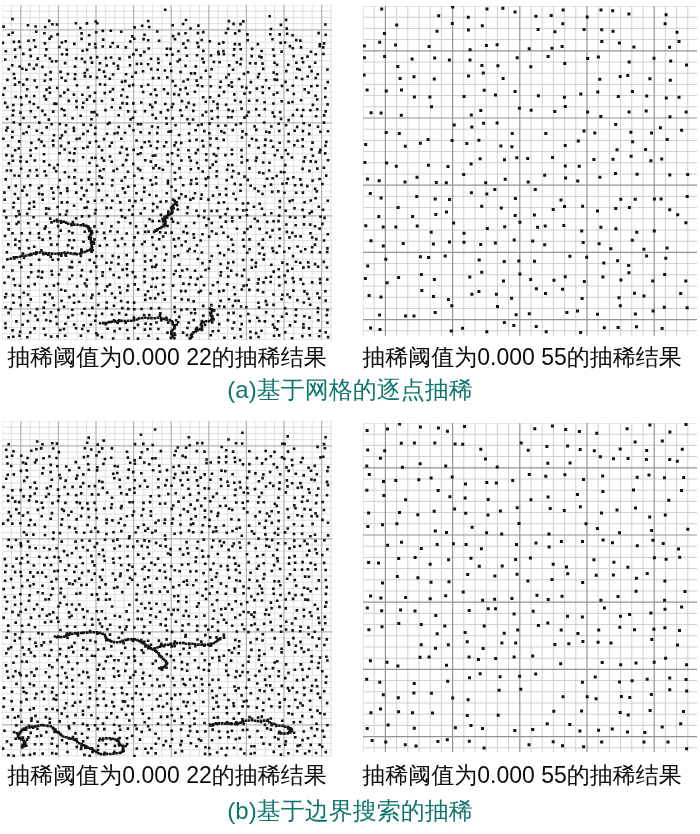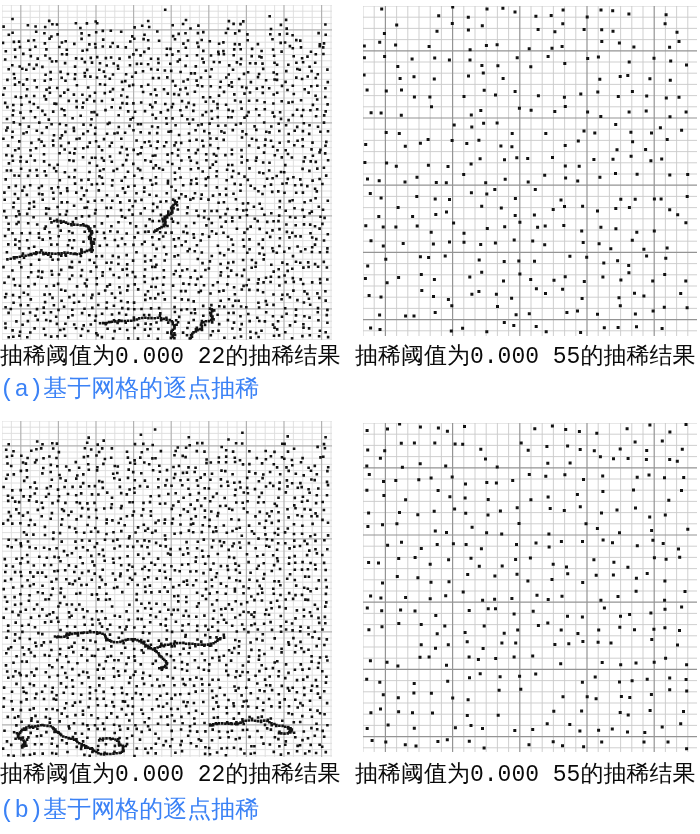--- a/index.html
+++ b/index.html
@@ -1,35 +1,35 @@
 <!DOCTYPE html>
 <html><head>
 <meta charset="utf-8">
 <style>
   html,body{margin:0;padding:0;background:#ffffff;}
   .page{
     position:relative;width:700px;height:834px;background:#ffffff;overflow:hidden;
-    font-family:Liberation Mono, monospace;color:#000;
+    font-family:Liberation Sans, sans-serif;color:#000;
   }
   svg.panel{position:absolute;display:block;background:#ffffff;}
   #panel-a-left {left:2px;  top:5px;}
   #panel-a-right{left:363px; top:6px;}
   #panel-b-left {left:2px;  top:421px;}
   #panel-b-right{left:363px; top:423px;}
   .caption{
     position:absolute;width:334px;text-align:center;
     font-size:23px;line-height:27px;white-space:nowrap;color:#0a0a0a;
   }
   .caption.left-col{left:0;}
   .caption.right-col{left:355px;}
   .cap-row-a{top:344px;}
   .cap-row-b{top:762px;}
   .sublabel{
-    position:absolute;left:0;width:700px;
-    font-size:24px;line-height:28px;color:#3b82f6;
+    position:absolute;left:0;width:700px;text-align:center;
+    font-size:24px;line-height:28px;color:#0f766e;
   }
   #sublabel-a{top:376px;}
   #sublabel-b{top:797px;}
 </style>
 </head>
 <body>
 
 <div class="page">
 
   <svg id="panel-a-left" class="panel" width="330" height="335">
@@ -59,14 +59,14 @@
   <svg id="panel-b-right" class="panel" width="334" height="329">
       <path d="M0.0 0V329M11.2 0V329M33.6 0V329M44.8 0V329M56.0 0V329M67.2 0V329M78.4 0V329M100.8 0V329M112.0 0V329M123.2 0V329M134.4 0V329M145.6 0V329M168.0 0V329M179.2 0V329M190.4 0V329M201.6 0V329M212.8 0V329M235.2 0V329M246.4 0V329M257.6 0V329M268.8 0V329M280.0 0V329M302.4 0V329M313.6 0V329M324.8 0V329M0 0.0H334M0 11.2H334M0 22.4H334M0 33.6H334M0 56.0H334M0 67.2H334M0 78.4H334M0 89.6H334M0 100.8H334M0 123.2H334M0 134.4H334M0 145.6H334M0 156.8H334M0 168.0H334M0 190.4H334M0 201.6H334M0 212.8H334M0 224.0H334M0 235.2H334M0 257.6H334M0 268.8H334M0 280.0H334M0 291.2H334M0 302.4H334M0 324.8H334" fill="none" stroke="#c9c9c9" stroke-width="0.9"></path>
       <path d="M22.4 0V329M89.6 0V329M156.8 0V329M224.0 0V329M291.2 0V329M0 44.8H334M0 112.0H334M0 179.2H334M0 246.4H334M0 313.6H334" fill="none" stroke="#949494" stroke-width="1.2"></path>
       <path d="M2.6 6.0h3v3h-3ZM23.0 4.4h3v3h-3ZM35.1 -0.4h3v3h-3ZM55.9 2.6h3v3h-3ZM73.9 3.5h3v3h-3ZM82.9 6.8h3v3h-3ZM100.0 1.9h3v3h-3ZM170.3 4.3h3v3h-3ZM187.9 1.4h3v3h-3ZM201.2 5.1h3v3h-3ZM214.9 6.9h3v3h-3ZM232.3 8.7h3v3h-3ZM262.6 4.3h3v3h-3ZM285.4 0.4h3v3h-3ZM305.4 7.5h3v3h-3ZM321.5 0.0h3v3h-3ZM3.2 25.6h3v3h-3ZM20.2 26.2h3v3h-3ZM36.8 18.8h3v3h-3ZM49.9 18.5h3v3h-3ZM70.3 18.6h3v3h-3ZM90.6 19.5h3v3h-3ZM98.2 19.8h3v3h-3ZM116.3 24.7h3v3h-3ZM156.7 18.6h3v3h-3ZM163.7 25.7h3v3h-3ZM182.4 21.9h3v3h-3ZM203.1 21.6h3v3h-3ZM215.7 25.0h3v3h-3ZM229.8 26.3h3v3h-3ZM255.7 24.4h3v3h-3ZM270.6 17.4h3v3h-3ZM282.2 26.1h3v3h-3ZM297.8 16.6h3v3h-3ZM317.8 24.7h3v3h-3ZM2.3 41.6h3v3h-3ZM15.9 33.7h3v3h-3ZM37.9 42.7h3v3h-3ZM55.7 39.2h3v3h-3ZM81.2 41.5h3v3h-3ZM121.0 34.5h3v3h-3ZM132.7 42.4h3v3h-3ZM183.3 38.8h3v3h-3ZM205.6 38.6h3v3h-3ZM235.9 32.3h3v3h-3ZM249.0 34.3h3v3h-3ZM263.6 33.9h3v3h-3ZM281.9 35.0h3v3h-3ZM305.2 35.0h3v3h-3ZM312.8 36.7h3v3h-3ZM4.8 50.0h3v3h-3ZM19.0 56.9h3v3h-3ZM31.3 56.0h3v3h-3ZM54.3 55.2h3v3h-3ZM66.6 53.4h3v3h-3ZM87.7 52.6h3v3h-3ZM101.0 59.5h3v3h-3ZM122.3 58.0h3v3h-3ZM131.9 58.6h3v3h-3ZM148.2 55.9h3v3h-3ZM164.8 49.9h3v3h-3ZM181.3 51.8h3v3h-3ZM200.4 50.3h3v3h-3ZM219.0 55.1h3v3h-3ZM238.2 51.5h3v3h-3ZM272.7 52.8h3v3h-3ZM284.5 50.4h3v3h-3ZM300.0 53.3h3v3h-3ZM319.2 53.0h3v3h-3ZM2.4 65.8h3v3h-3ZM19.4 70.9h3v3h-3ZM41.1 75.3h3v3h-3ZM73.6 66.1h3v3h-3ZM85.4 72.3h3v3h-3ZM100.6 73.5h3v3h-3ZM123.7 75.1h3v3h-3ZM166.4 75.3h3v3h-3ZM183.6 72.4h3v3h-3ZM212.9 70.1h3v3h-3ZM238.4 66.9h3v3h-3ZM269.0 65.4h3v3h-3ZM304.3 75.8h3v3h-3ZM317.0 66.1h3v3h-3ZM4.1 88.5h3v3h-3ZM35.0 87.9h3v3h-3ZM53.3 90.3h3v3h-3ZM69.7 86.8h3v3h-3ZM90.1 84.6h3v3h-3ZM101.2 88.8h3v3h-3ZM123.5 90.6h3v3h-3ZM135.9 86.4h3v3h-3ZM152.7 83.2h3v3h-3ZM185.7 83.9h3v3h-3ZM199.8 85.9h3v3h-3ZM215.8 82.3h3v3h-3ZM237.0 88.5h3v3h-3ZM252.5 85.5h3v3h-3ZM271.0 83.5h3v3h-3ZM285.2 92.5h3v3h-3ZM300.8 90.6h3v3h-3ZM3.4 102.0h3v3h-3ZM18.0 100.3h3v3h-3ZM32.4 99.3h3v3h-3ZM70.8 106.5h3v3h-3ZM82.0 108.0h3v3h-3ZM107.6 102.7h3v3h-3ZM122.1 108.3h3v3h-3ZM137.2 109.4h3v3h-3ZM154.5 99.0h3v3h-3ZM184.4 109.4h3v3h-3ZM221.5 99.3h3v3h-3ZM232.9 103.9h3v3h-3ZM255.0 108.2h3v3h-3ZM287.1 106.1h3v3h-3ZM323.3 104.7h3v3h-3ZM23.1 120.7h3v3h-3ZM37.0 117.7h3v3h-3ZM56.8 124.0h3v3h-3ZM72.7 120.1h3v3h-3ZM88.9 119.2h3v3h-3ZM101.6 120.1h3v3h-3ZM116.9 124.2h3v3h-3ZM152.0 120.1h3v3h-3ZM171.5 118.4h3v3h-3ZM184.6 122.5h3v3h-3ZM196.9 117.0h3v3h-3ZM218.0 117.1h3v3h-3ZM238.6 115.5h3v3h-3ZM248.0 118.3h3v3h-3ZM272.8 121.3h3v3h-3ZM288.4 115.7h3v3h-3ZM298.7 119.0h3v3h-3ZM314.0 124.4h3v3h-3ZM4.1 138.0h3v3h-3ZM14.0 138.5h3v3h-3ZM34.2 134.1h3v3h-3ZM50.6 133.0h3v3h-3ZM65.7 139.8h3v3h-3ZM84.1 135.2h3v3h-3ZM106.5 133.8h3v3h-3ZM114.8 141.7h3v3h-3ZM137.7 141.6h3v3h-3ZM151.1 135.0h3v3h-3ZM165.9 133.4h3v3h-3ZM188.7 139.7h3v3h-3ZM202.0 142.4h3v3h-3ZM229.4 135.3h3v3h-3ZM249.4 137.7h3v3h-3ZM263.4 142.7h3v3h-3ZM289.9 133.2h3v3h-3ZM301.6 134.7h3v3h-3ZM315.2 132.8h3v3h-3ZM18.0 158.4h3v3h-3ZM32.8 152.1h3v3h-3ZM53.4 153.3h3v3h-3ZM66.5 157.8h3v3h-3ZM84.5 157.3h3v3h-3ZM103.2 150.0h3v3h-3ZM130.4 151.6h3v3h-3ZM152.5 149.7h3v3h-3ZM163.4 156.5h3v3h-3ZM187.5 154.9h3v3h-3ZM203.2 149.2h3v3h-3ZM218.2 157.9h3v3h-3ZM231.7 150.7h3v3h-3ZM248.9 150.4h3v3h-3ZM271.9 153.8h3v3h-3ZM282.7 149.0h3v3h-3ZM300.4 156.6h3v3h-3ZM6.1 171.6h3v3h-3ZM16.4 173.6h3v3h-3ZM41.1 173.1h3v3h-3ZM65.7 174.2h3v3h-3ZM81.2 171.2h3v3h-3ZM98.7 167.5h3v3h-3ZM118.1 175.8h3v3h-3ZM130.1 174.8h3v3h-3ZM147.4 174.0h3v3h-3ZM172.5 170.8h3v3h-3ZM183.7 175.0h3v3h-3ZM197.5 171.8h3v3h-3ZM236.4 175.7h3v3h-3ZM253.5 171.9h3v3h-3ZM271.6 166.8h3v3h-3ZM300.1 175.8h3v3h-3ZM320.5 167.1h3v3h-3ZM2.8 183.5h3v3h-3ZM17.2 186.3h3v3h-3ZM36.1 185.4h3v3h-3ZM50.5 186.6h3v3h-3ZM71.3 190.9h3v3h-3ZM104.7 186.0h3v3h-3ZM123.7 184.2h3v3h-3ZM131.0 184.2h3v3h-3ZM149.6 189.6h3v3h-3ZM168.7 186.8h3v3h-3ZM203.0 191.7h3v3h-3ZM217.9 192.4h3v3h-3ZM239.9 183.6h3v3h-3ZM256.0 191.8h3v3h-3ZM265.1 190.0h3v3h-3ZM286.4 188.4h3v3h-3ZM300.5 184.7h3v3h-3ZM317.1 182.5h3v3h-3ZM4.4 205.3h3v3h-3ZM17.5 202.3h3v3h-3ZM34.3 199.1h3v3h-3ZM56.7 200.0h3v3h-3ZM72.7 209.2h3v3h-3ZM80.3 201.5h3v3h-3ZM100.6 207.9h3v3h-3ZM119.7 201.6h3v3h-3ZM139.7 208.7h3v3h-3ZM153.2 205.5h3v3h-3ZM173.9 201.1h3v3h-3ZM183.3 198.4h3v3h-3ZM196.7 205.5h3v3h-3ZM213.4 208.9h3v3h-3ZM234.2 205.5h3v3h-3ZM255.3 202.7h3v3h-3ZM270.0 205.2h3v3h-3ZM289.4 204.7h3v3h-3ZM300.4 203.2h3v3h-3ZM315.0 206.1h3v3h-3ZM56.7 220.2h3v3h-3ZM71.0 223.8h3v3h-3ZM83.8 220.3h3v3h-3ZM102.7 217.3h3v3h-3ZM118.6 223.9h3v3h-3ZM137.4 218.6h3v3h-3ZM151.2 218.5h3v3h-3ZM190.4 220.1h3v3h-3ZM204.3 219.2h3v3h-3ZM218.4 216.9h3v3h-3ZM233.6 217.8h3v3h-3ZM246.5 218.5h3v3h-3ZM287.3 214.9h3v3h-3ZM313.0 220.4h3v3h-3ZM5.9 236.3h3v3h-3ZM22.5 237.8h3v3h-3ZM33.4 241.6h3v3h-3ZM55.5 232.7h3v3h-3ZM64.6 232.5h3v3h-3ZM82.0 240.7h3v3h-3ZM104.6 232.4h3v3h-3ZM113.9 235.0h3v3h-3ZM131.2 234.1h3v3h-3ZM149.6 232.6h3v3h-3ZM168.2 231.5h3v3h-3ZM196.2 239.3h3v3h-3ZM237.7 237.9h3v3h-3ZM256.2 240.2h3v3h-3ZM271.5 238.5h3v3h-3ZM289.7 237.7h3v3h-3ZM301.1 233.7h3v3h-3ZM322.1 240.2h3v3h-3ZM2.2 254.7h3v3h-3ZM15.3 257.7h3v3h-3ZM49.7 258.9h3v3h-3ZM83.2 256.8h3v3h-3ZM105.0 253.2h3v3h-3ZM115.7 249.2h3v3h-3ZM135.6 252.3h3v3h-3ZM155.1 251.8h3v3h-3ZM171.2 249.4h3v3h-3ZM217.9 257.7h3v3h-3ZM230.7 252.5h3v3h-3ZM255.0 257.6h3v3h-3ZM267.6 256.2h3v3h-3ZM282.7 254.8h3v3h-3ZM305.2 253.6h3v3h-3ZM321.6 255.1h3v3h-3ZM18.8 270.3h3v3h-3ZM33.8 273.3h3v3h-3ZM49.4 268.5h3v3h-3ZM66.9 268.7h3v3h-3ZM88.2 273.5h3v3h-3ZM103.6 275.2h3v3h-3ZM134.6 265.7h3v3h-3ZM156.3 264.7h3v3h-3ZM198.5 272.2h3v3h-3ZM222.7 272.2h3v3h-3ZM231.6 274.2h3v3h-3ZM256.9 271.9h3v3h-3ZM265.3 273.1h3v3h-3ZM286.9 269.9h3v3h-3ZM305.2 265.3h3v3h-3ZM322.2 266.4h3v3h-3ZM6.4 288.3h3v3h-3ZM16.0 284.6h3v3h-3ZM34.1 287.2h3v3h-3ZM48.0 288.3h3v3h-3ZM68.0 288.4h3v3h-3ZM102.8 291.1h3v3h-3ZM133.7 290.7h3v3h-3ZM189.3 286.7h3v3h-3ZM217.1 286.5h3v3h-3ZM255.7 288.1h3v3h-3ZM263.7 290.4h3v3h-3ZM285.6 286.0h3v3h-3ZM319.0 287.1h3v3h-3ZM2.7 304.0h3v3h-3ZM23.6 300.4h3v3h-3ZM49.8 303.7h3v3h-3ZM90.9 303.2h3v3h-3ZM106.5 301.0h3v3h-3ZM118.0 304.0h3v3h-3ZM150.3 305.9h3v3h-3ZM168.2 304.9h3v3h-3ZM182.7 299.2h3v3h-3ZM205.3 300.0h3v3h-3ZM215.4 306.5h3v3h-3ZM234.1 305.8h3v3h-3ZM247.8 304.6h3v3h-3ZM263.0 307.6h3v3h-3ZM280.3 308.1h3v3h-3ZM297.7 302.5h3v3h-3ZM316.2 299.3h3v3h-3ZM7.6 316.0h3v3h-3ZM21.3 317.5h3v3h-3ZM40.8 320.2h3v3h-3ZM51.5 321.5h3v3h-3ZM73.4 317.1h3v3h-3ZM82.8 315.3h3v3h-3ZM104.8 316.8h3v3h-3ZM119.6 323.4h3v3h-3ZM164.5 320.2h3v3h-3ZM188.7 317.3h3v3h-3ZM198.0 321.3h3v3h-3ZM219.1 322.2h3v3h-3ZM237.2 317.5h3v3h-3ZM279.5 317.4h3v3h-3ZM303.5 317.6h3v3h-3ZM322.1 324.2h3v3h-3Z" fill="#121212"></path>
     </svg>
 
   <div class="caption left-col cap-row-b">抽稀阈值为0.000 22的抽稀结果</div>
 
   <div class="caption right-col cap-row-b">抽稀阈值为0.000 55的抽稀结果</div>
 
-  <div id="sublabel-b" class="sublabel">(b)基于网格的逐点抽稀</div>
+  <div id="sublabel-b" class="sublabel">(b)基于边界搜索的抽稀</div>
 </div>
 
 </body></html>

